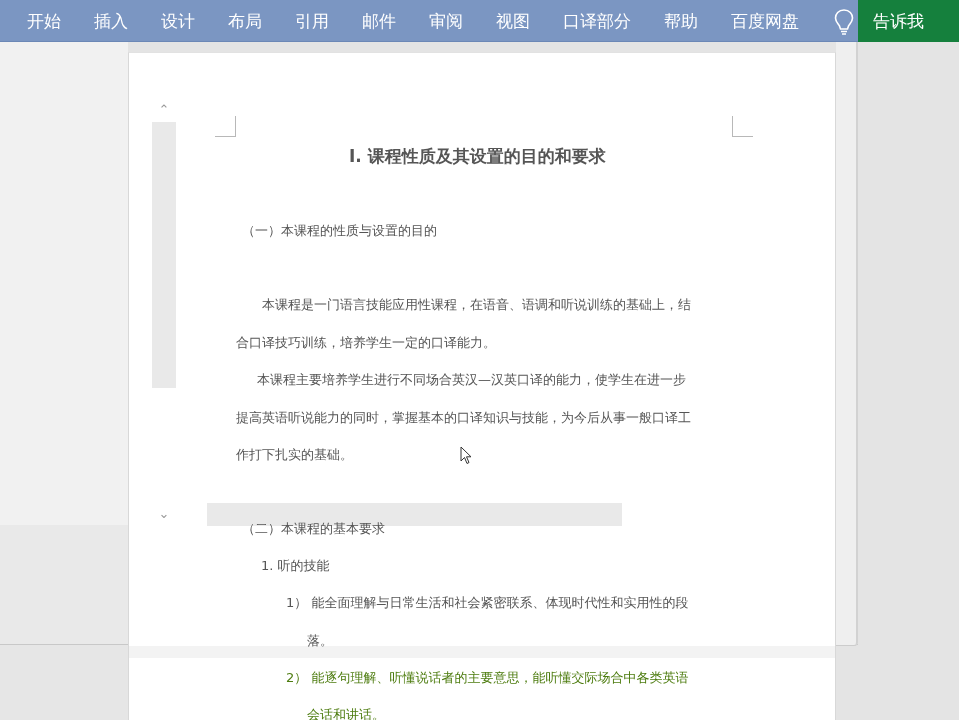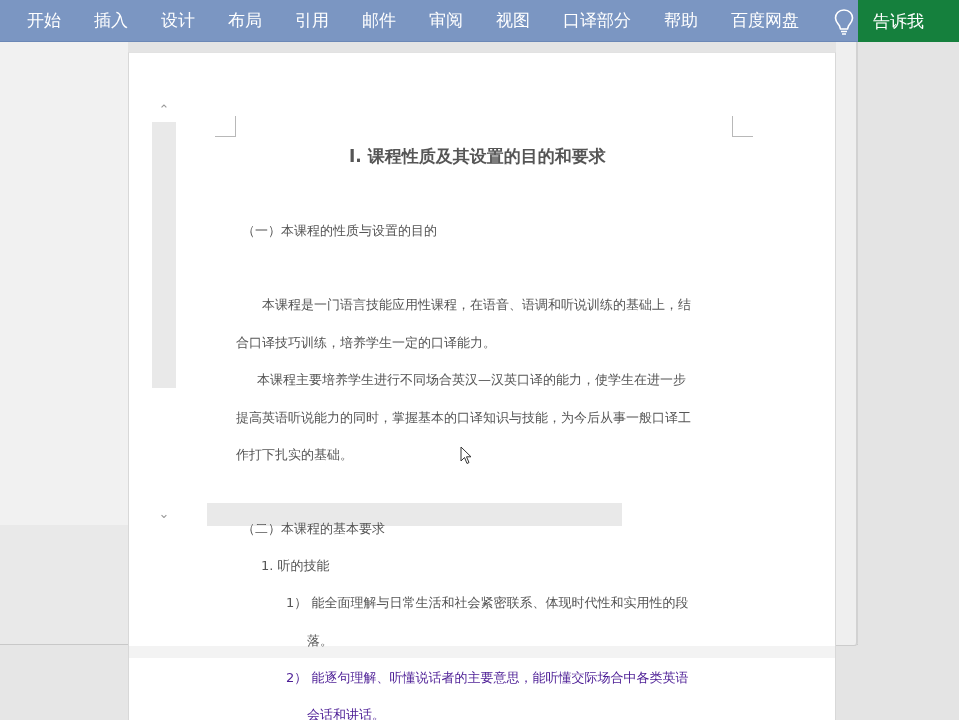--- a/index.html
+++ b/index.html
@@ -12,21 +12,21 @@
     
     .ribbon {
       position: absolute; left: 0; top: 0; width: 959px; height: 42px;
       background: #7b96c2;
       display: flex; align-items: center;
       border-bottom: 1px solid #6c88b6;
     }
     .ribbon-tabs { display: flex; align-items: center; height: 100%; padding-left: 27px; }
     .ribbon-tab {
       color: #ffffff; font-size: 17px; margin-right: 33px; white-space: nowrap;
-      cursor: pointer; line-height: 42px; font-family: Liberation Serif, serif;
+      cursor: pointer; line-height: 42px;
     }
     .tell-me {
       position: absolute; left: 858px; top: 0; width: 101px; height: 42px;
       background: #15803d;
       display: flex; align-items: center; padding-left: 15px;
       color: #fff; font-size: 17px; cursor: pointer;
     }
     .bulb {
       position: absolute; left: 833px; top: 8px; width: 22px; height: 28px;
     }
@@ -81,21 +81,21 @@
       position: absolute; left: 78px; top: 450px; width: 415px; height: 23px; background: #e9e9e9;
     }
     
     .doc-title {
       position: absolute; left: 220px; top: 92px;
       font-size: 17px; font-weight: bold; color: #555555; white-space: nowrap;
     }
     .para {
       position: absolute; font-size: 13px; color: #555; white-space: nowrap; line-height: 16px;
     }
-    .para.dark { color: #4c1d95; }
+    .para.dark { color: #4d7c0f; }
     .cursor {
       position: absolute; left: 331px; top: 393px; width: 14px; height: 20px;
     }
   </style>
 </head>
 <body>
 
 <div class="underlay-left"></div>
 <div class="underlay-band"></div>
 <div class="underlay-band-edge"></div>

